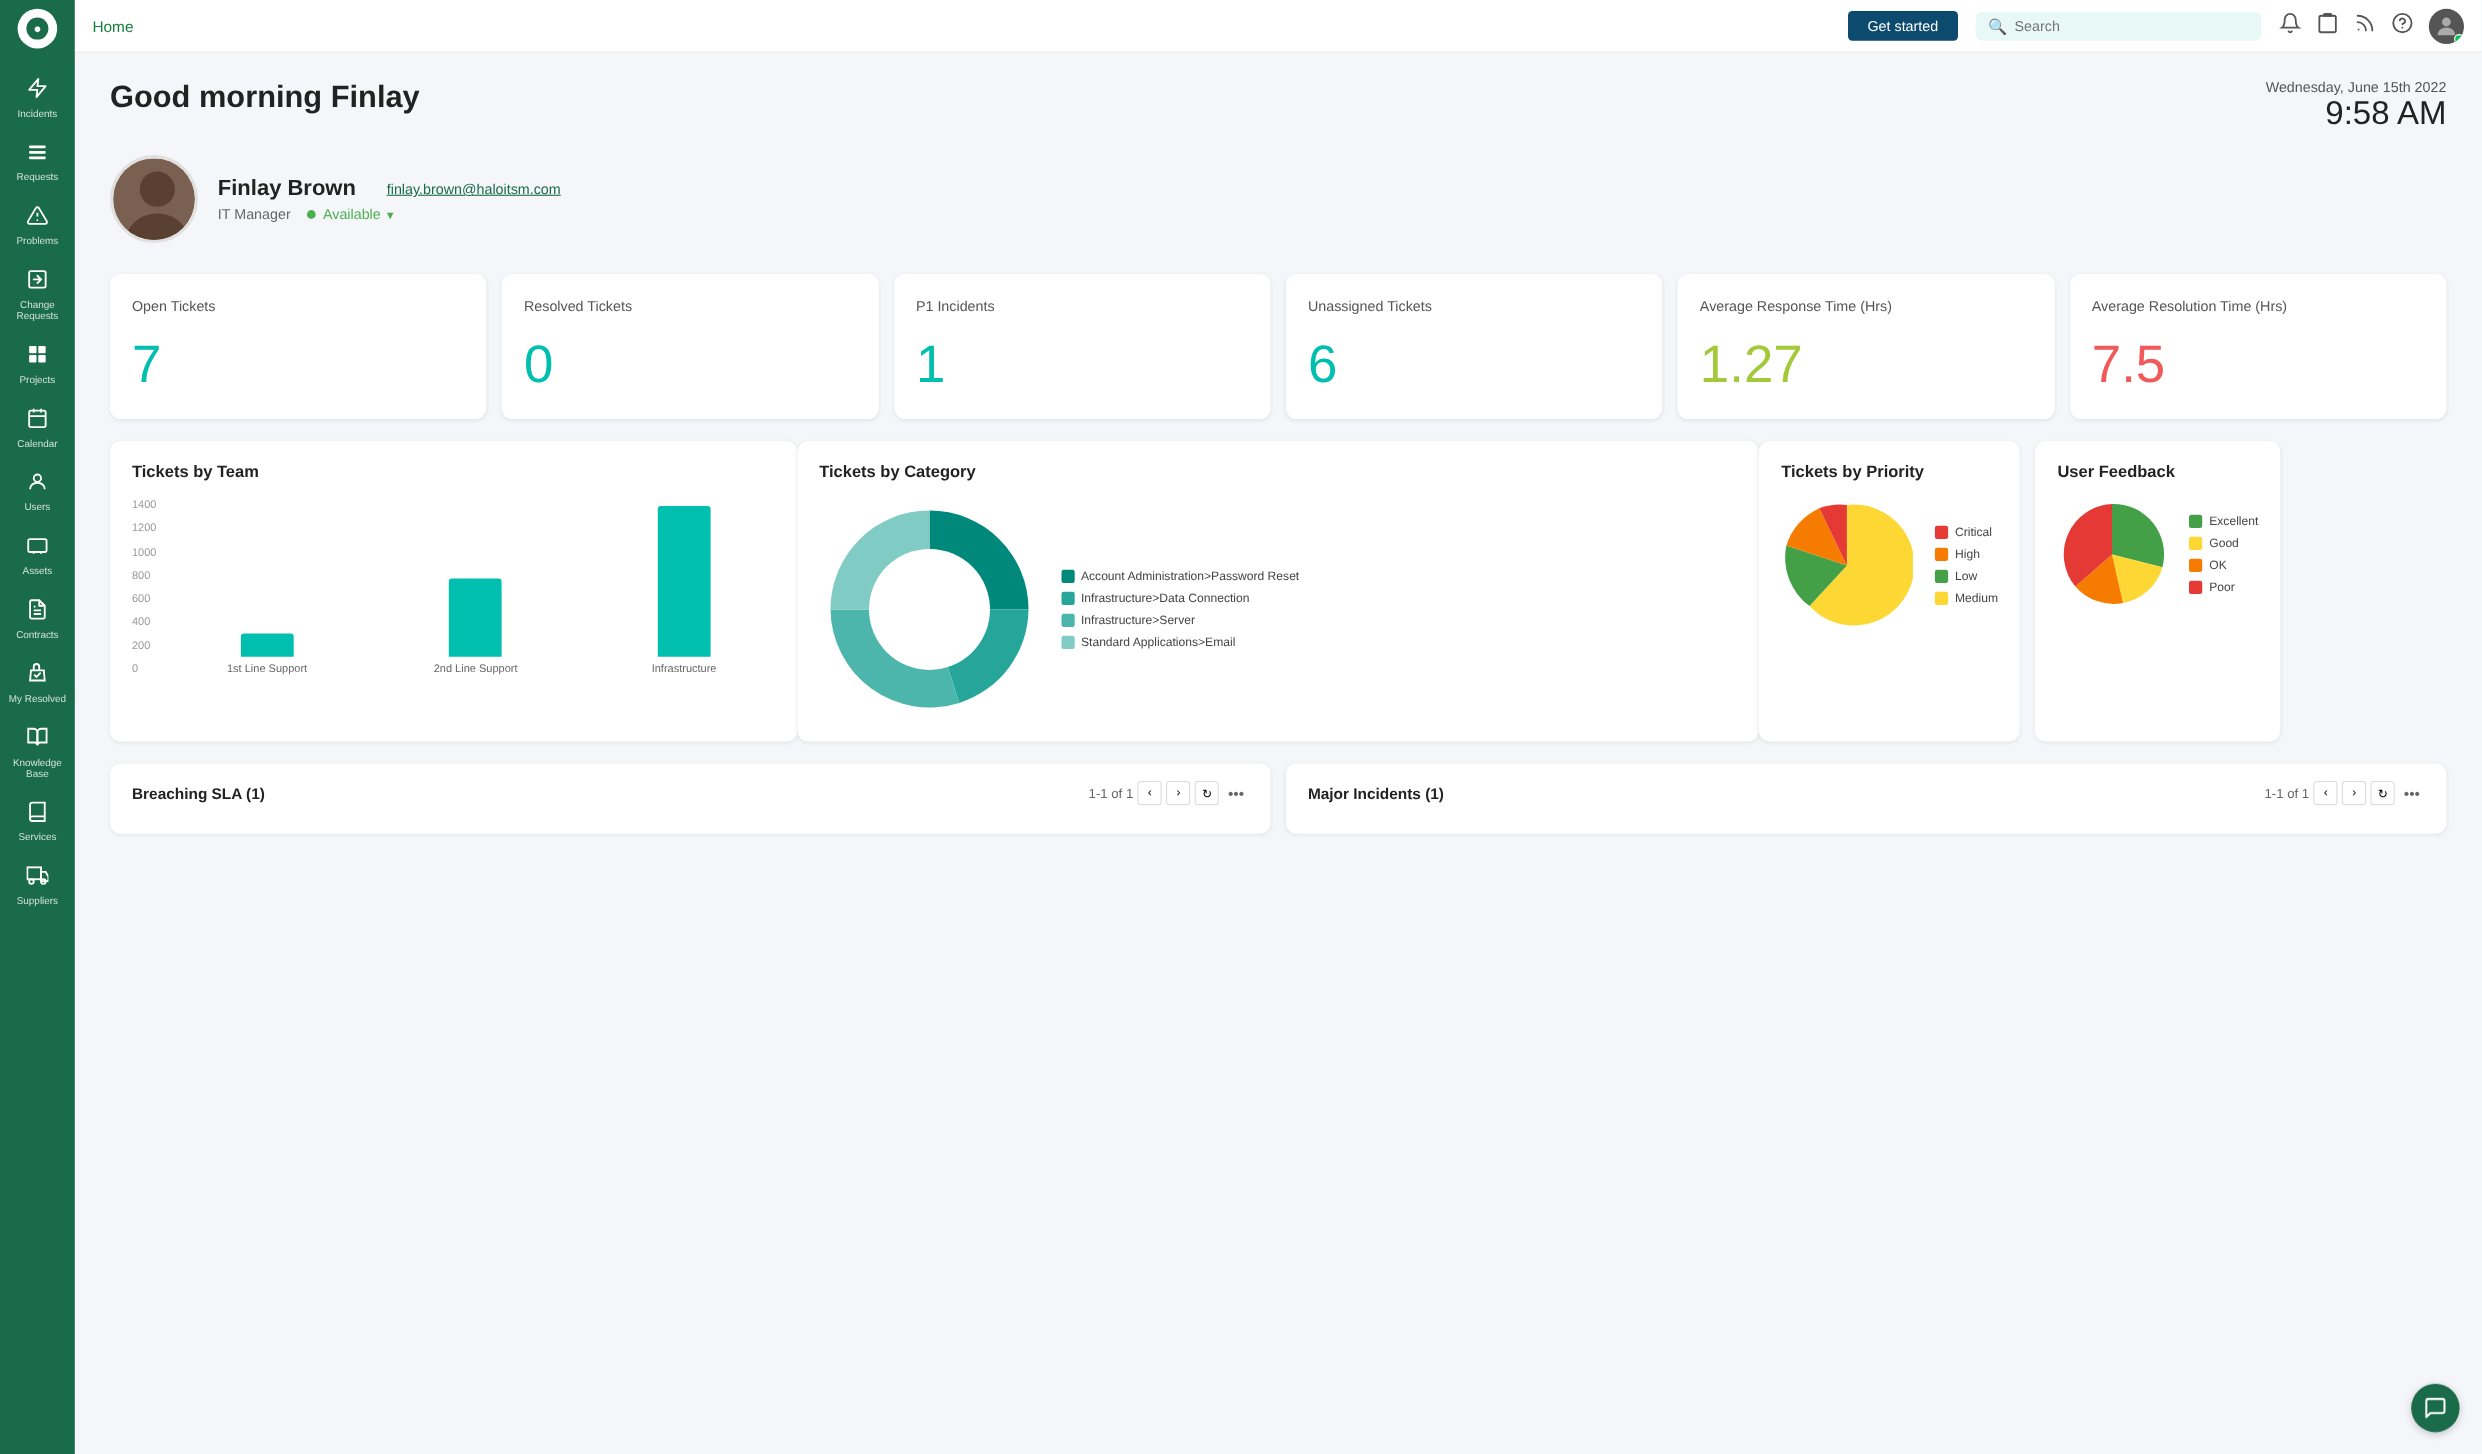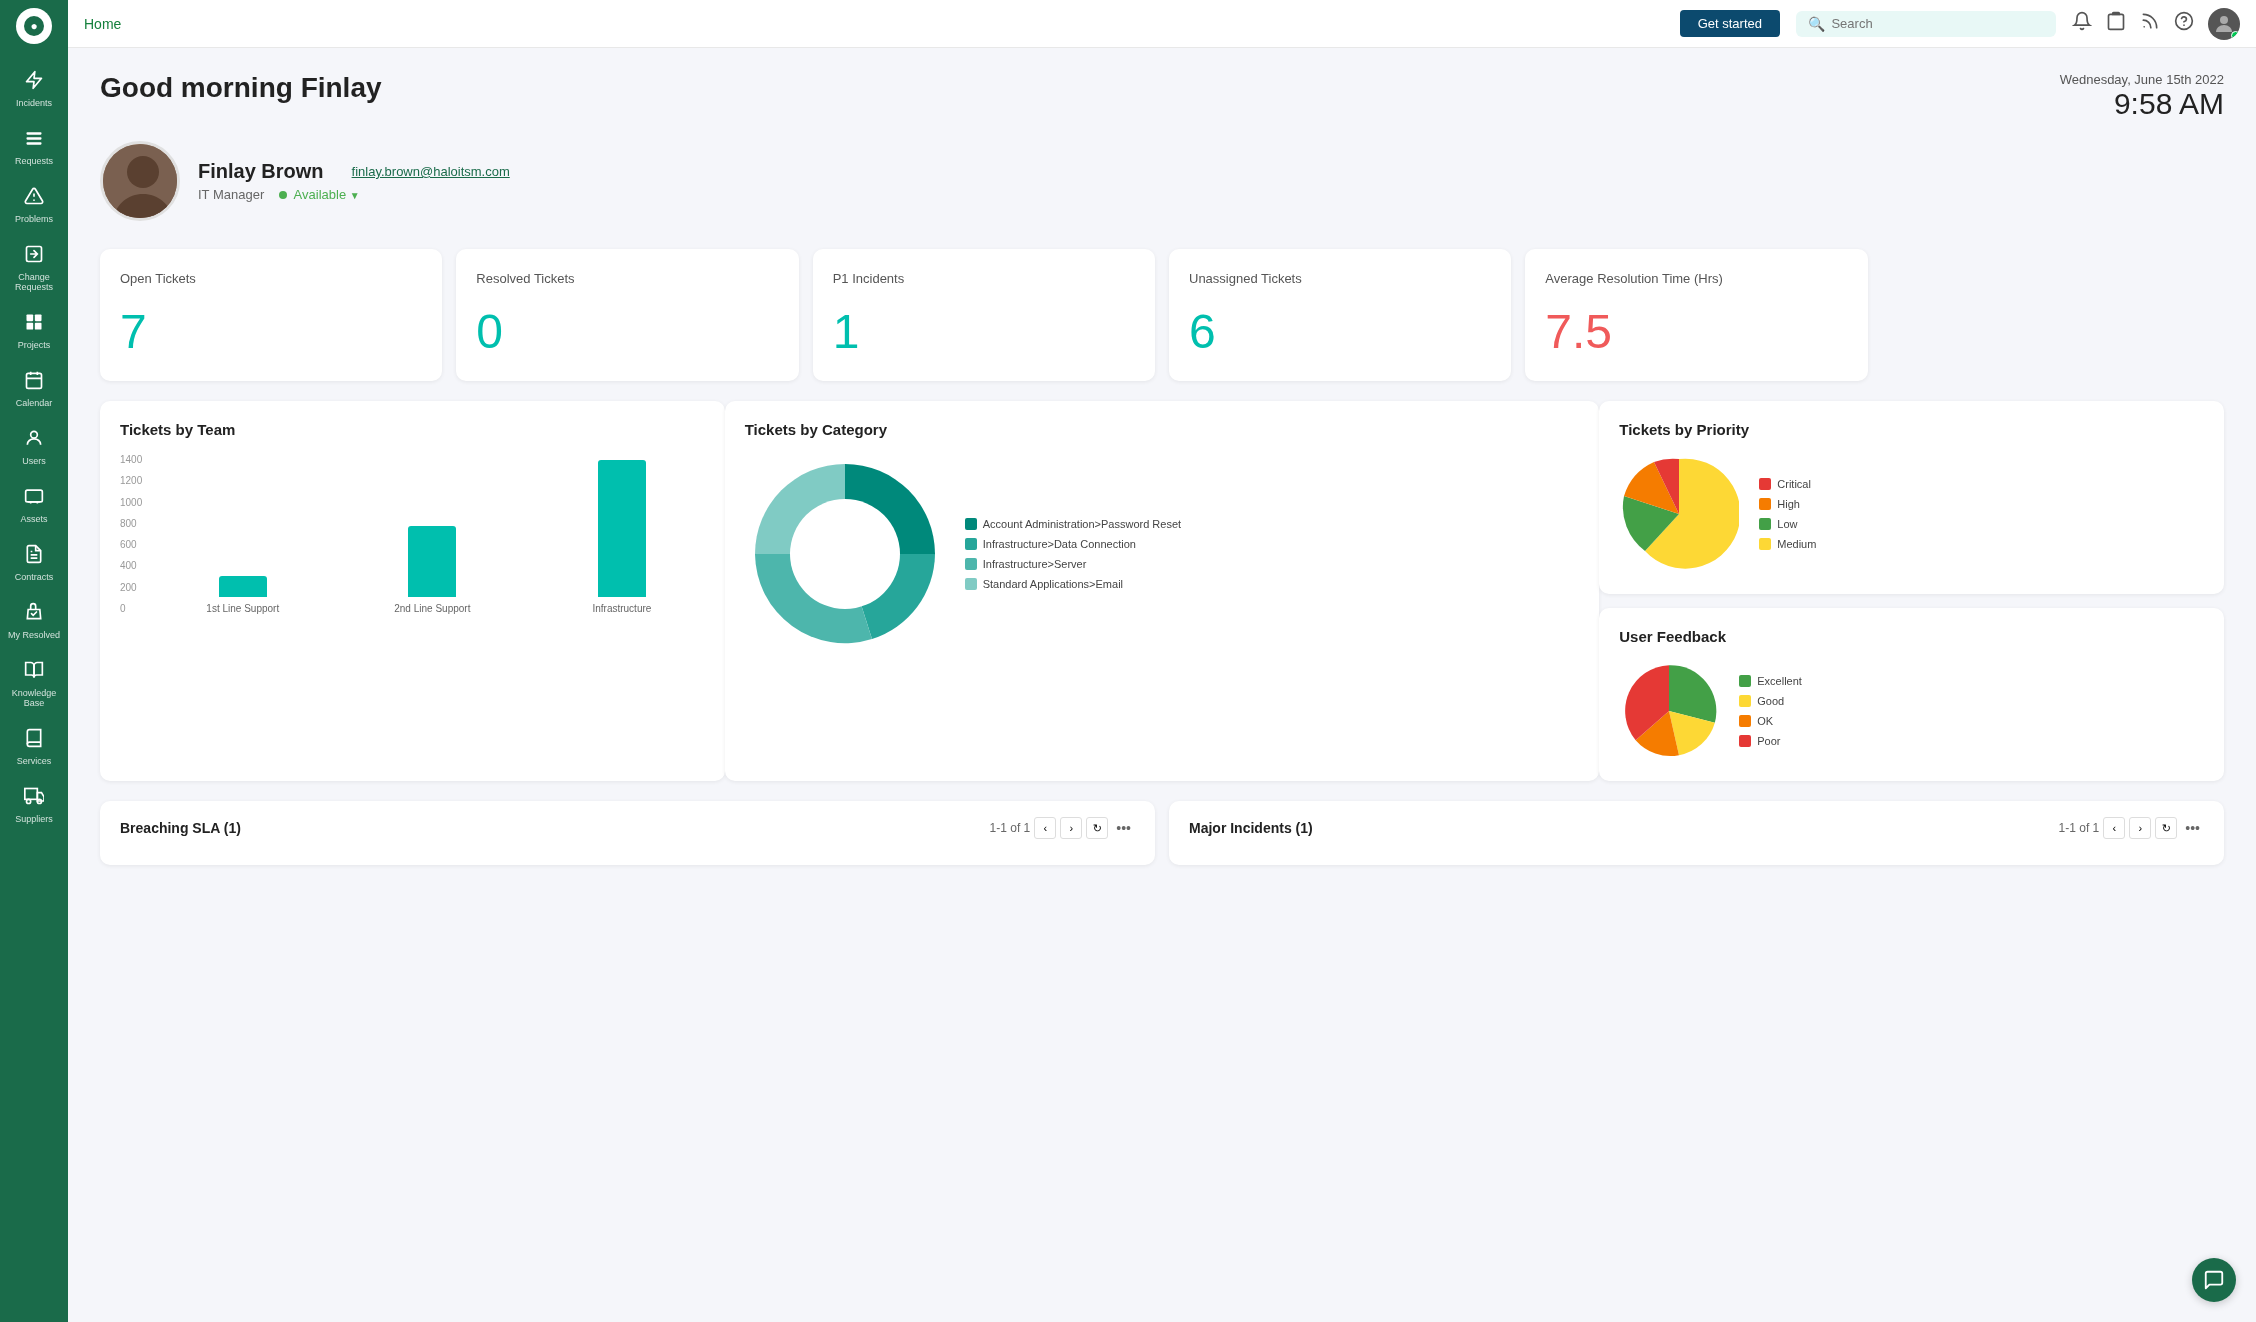--- a/index.html
+++ b/index.html
@@ -175,21 +175,21 @@
 
     
     .chat-bubble {
       position: fixed; bottom: 20px; right: 20px;
       width: 44px; height: 44px; border-radius: 50%;
       background: #1a6b4a; color: white;
       display: flex; align-items: center; justify-content: center;
       font-size: 20px; cursor: pointer; box-shadow: 0 2px 8px rgba(0,0,0,0.2);
     }
 
-    .charts-right { display: flex; flex-direction: column; gap: 14px; }
+    .charts-right { display: flex; flex-direction: row; gap: 14px; }
   </style>
 </head>
 <body>
 
 <div class="sidebar">
   <div class="sidebar-logo">
     <div class="sidebar-logo-inner">
       <span style="color:white;font-size:12px;font-weight:bold;">●</span>
     </div>
   </div>
@@ -424,20 +424,24 @@
       <div class="stat-card">
         <div class="stat-label">P1 Incidents</div>
         <div class="stat-value stat-teal">1</div>
       </div>
 
       <div class="stat-card">
         <div class="stat-label">Unassigned Tickets</div>
         <div class="stat-value stat-teal">6</div>
       </div>
 
+      <div class="stat-card">
+        <div class="stat-label">Average Response Time (Hrs)</div>
+        <div class="stat-value stat-lime">1.27</div>
+      </div>
 
       <div class="stat-card">
         <div class="stat-label">Average Resolution Time (Hrs)</div>
         <div class="stat-value stat-red">7.5</div>
       </div>
     </div>
 
     <div class="charts-row">
 
       <div class="chart-card">

